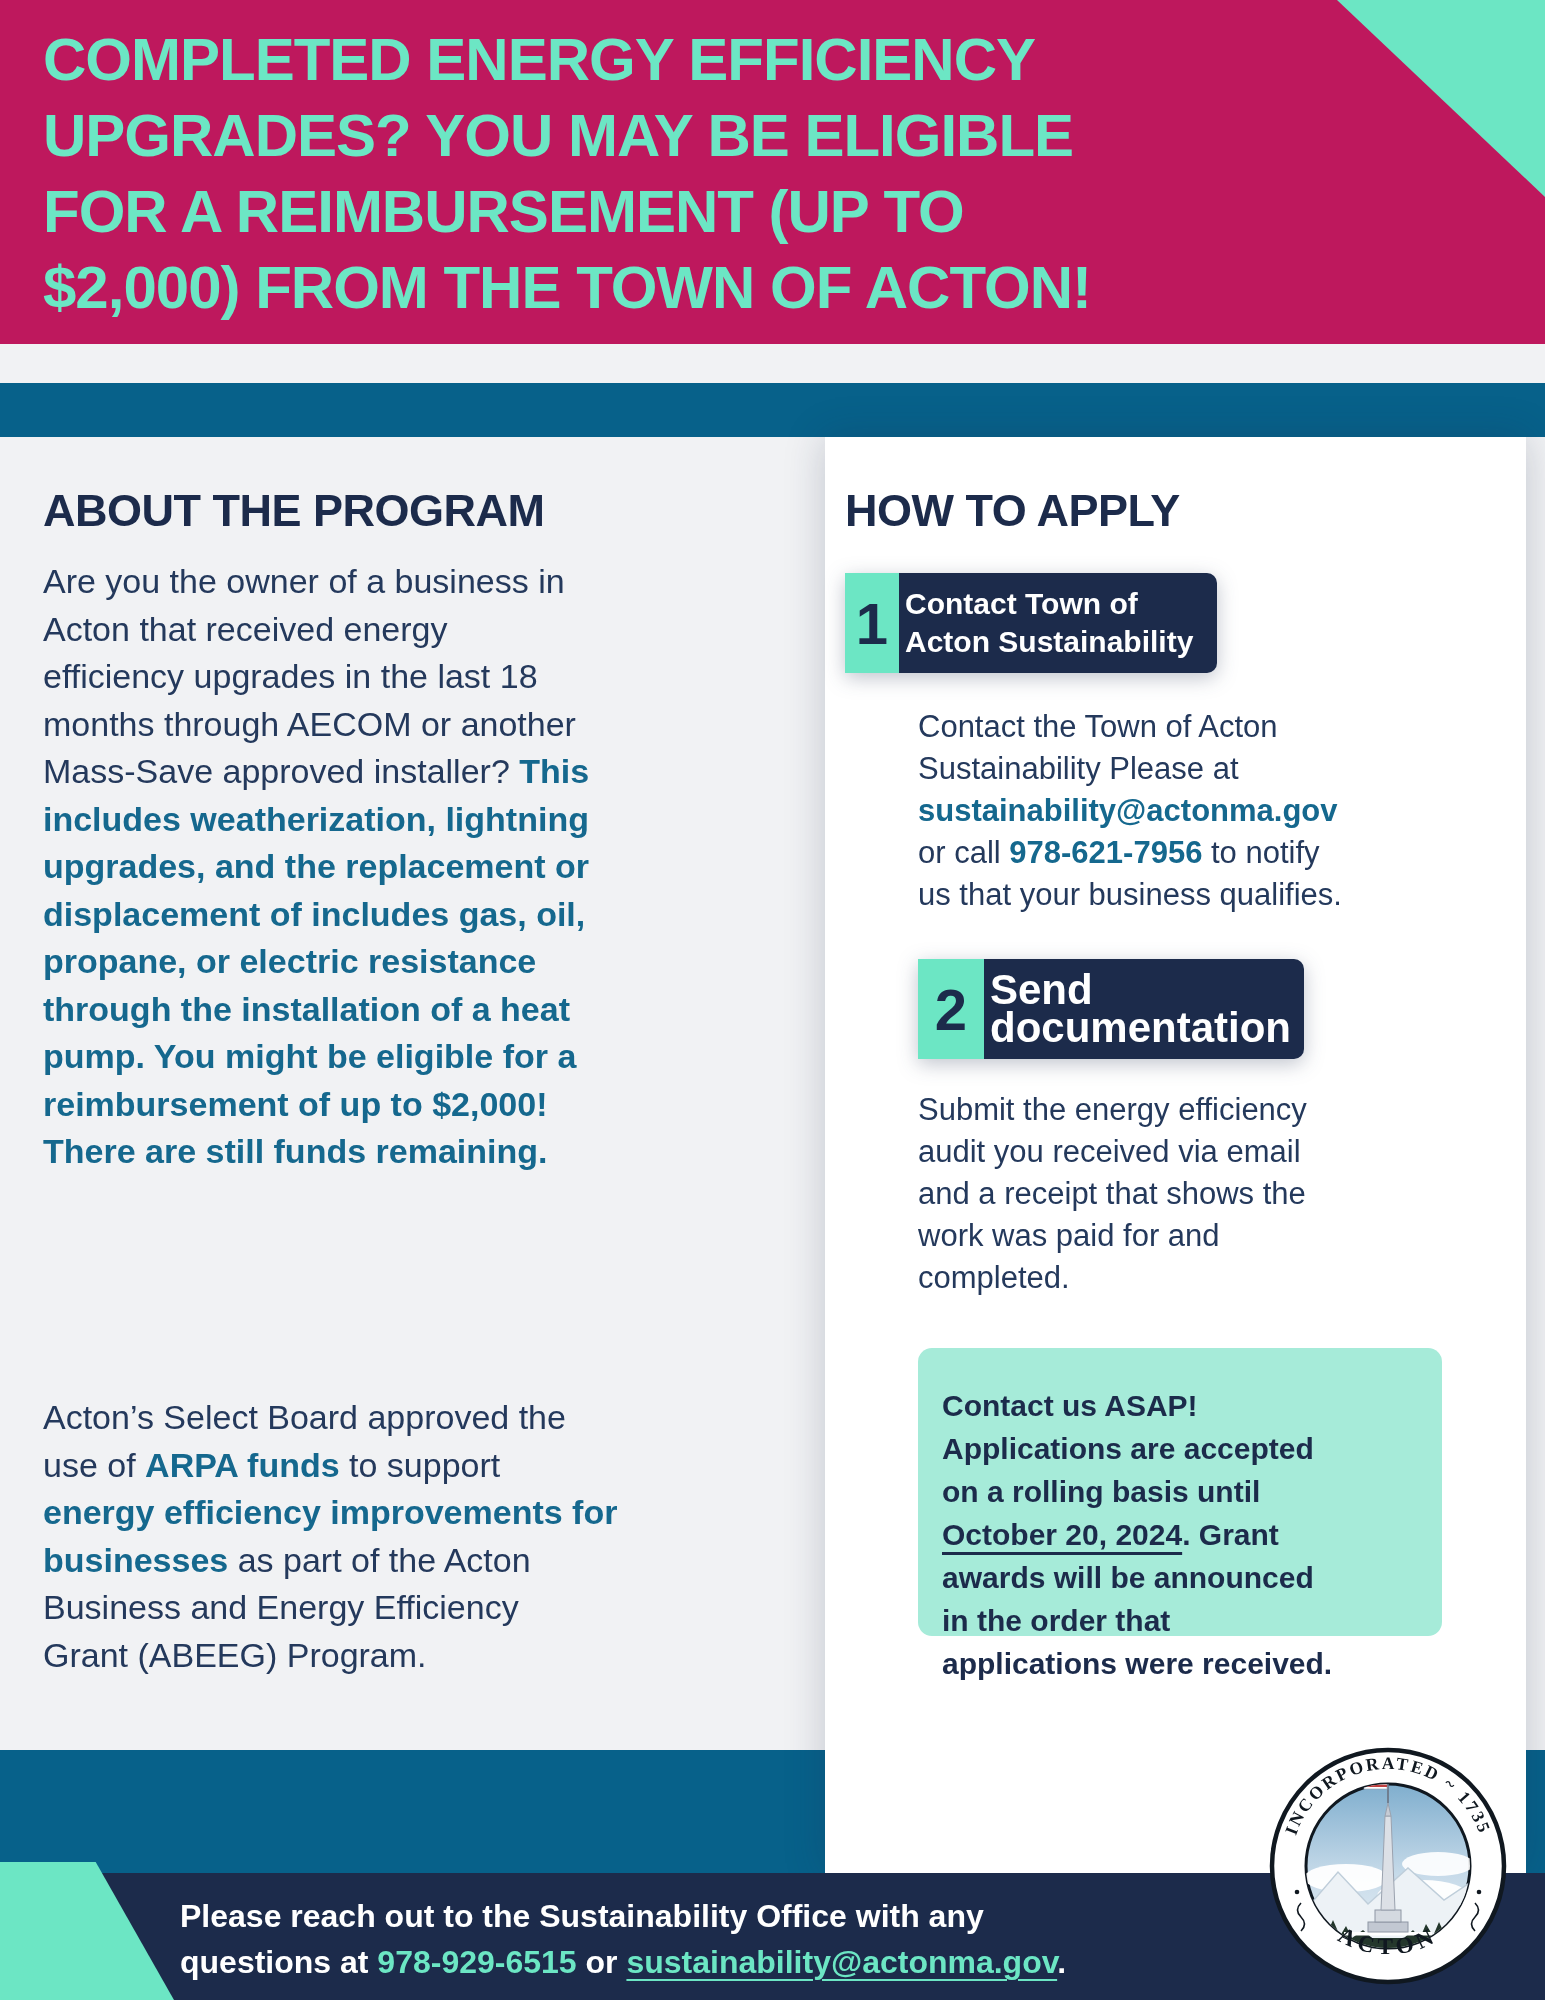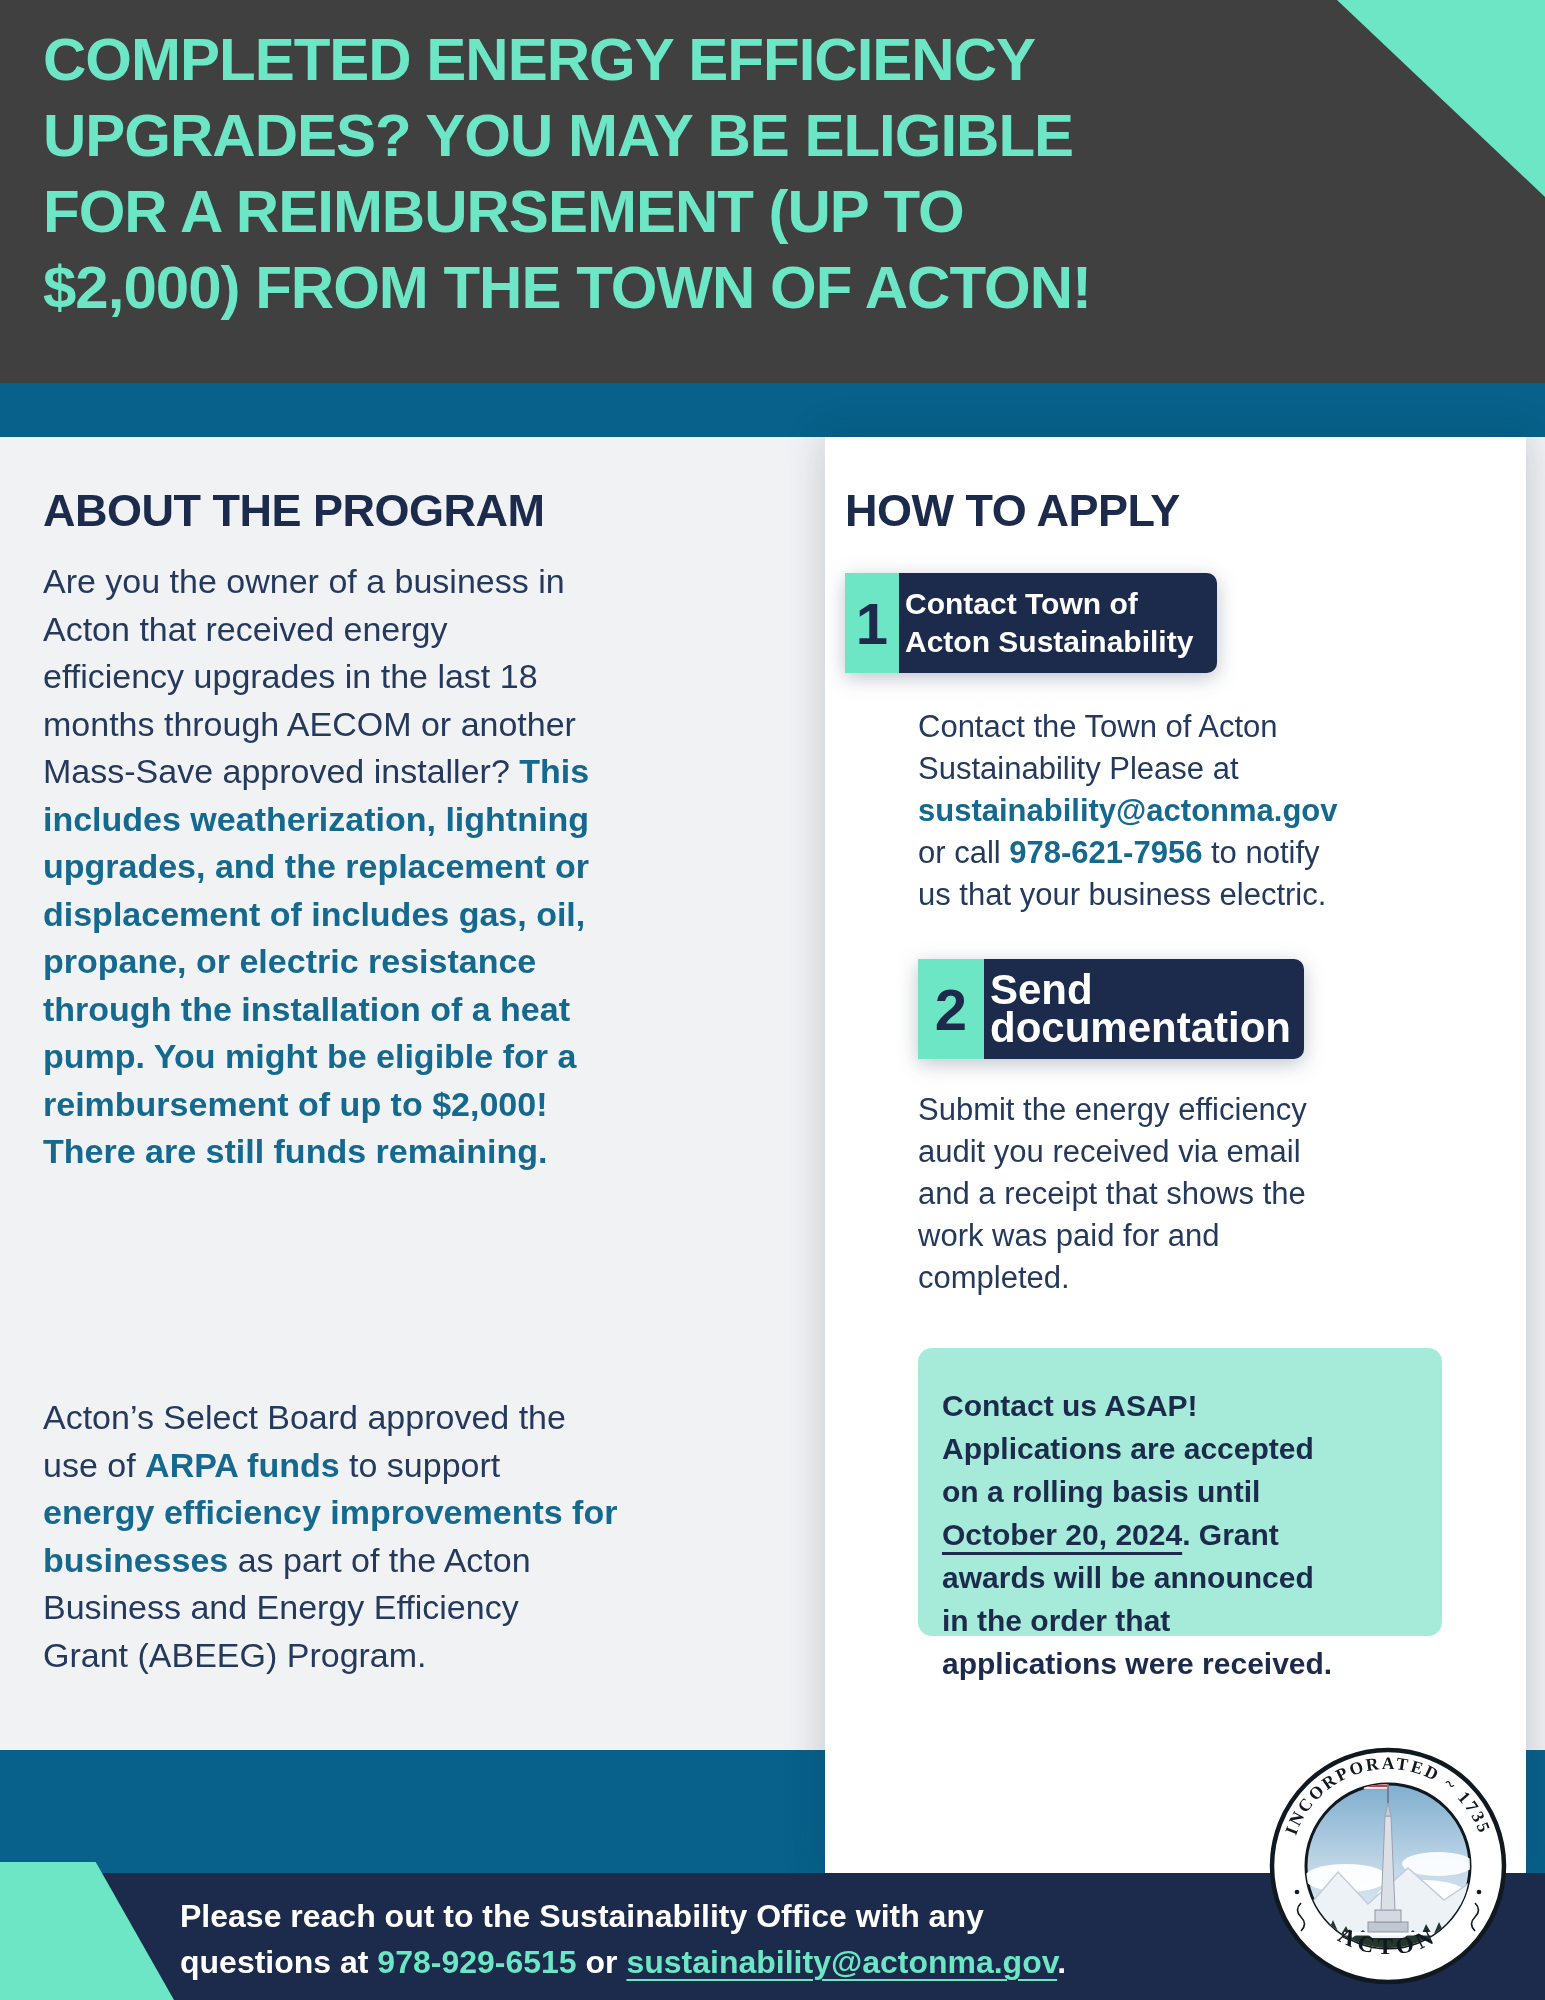--- a/index.html
+++ b/index.html
@@ -1,20 +1,20 @@
 <!DOCTYPE html>
 <html><head>
 <meta charset="utf-8">
 <style>
   html,body{margin:0;padding:0;background:#d8dadd;}
   .page{position:relative;width:1545px;height:2000px;overflow:hidden;
         background:#F1F2F4;font-family:"Liberation Sans",sans-serif;}
 
   
-  .header{position:absolute;left:0;top:0;width:1545px;height:383px;background:#404040;}
+  .header{position:absolute;left:0;top:0;width:1545px;height:344px;background:#be185d;}
   .corner-triangle{position:absolute;right:0;top:0;width:208px;height:197px;background:#6CE6C4;
         clip-path:polygon(0 0,100% 0,100% 100%);}
   .title{position:absolute;left:43px;top:22px;margin:0;color:#6CE6C4;
         font-size:60px;line-height:76px;font-weight:bold;letter-spacing:-1px;}
 
   
   .band{position:absolute;left:0;width:1545px;background:#07618A;}
   .band-top{top:383px;height:54px;}
   .band-bottom{top:1750px;height:123px;}
 
@@ -121,21 +121,21 @@
     <div class="chip-label">
         <div class="rich-line"><span class="seg-x">Contact Town of</span></div>
         <div class="rich-line"><span class="seg-x">Acton Sustainability</span></div>
       </div>
   </div>
   <div class="step-desc desc1">
       <div class="rich-line"><span class="seg-n">Contact the Town of Acton</span></div>
       <div class="rich-line"><span class="seg-n">Sustainability Please at</span></div>
       <div class="rich-line"><span class="seg-bt">sustainability@actonma.gov</span></div>
       <div class="rich-line"><span class="seg-n">or call </span><span class="seg-bt">978-621-7956</span><span class="seg-n"> to notify</span></div>
-      <div class="rich-line"><span class="seg-n">us that your business electric.</span></div>
+      <div class="rich-line"><span class="seg-n">us that your business qualifies.</span></div>
     </div>
 
   <div class="chip chip2">
     <div class="chip-num">2</div>
     <div class="chip-label">
         <div class="rich-line"><span class="seg-x">Send documentation</span></div>
       </div>
   </div>
   <div class="step-desc desc2">
       <div class="rich-line"><span class="seg-n">Submit the energy efficiency</span></div>

